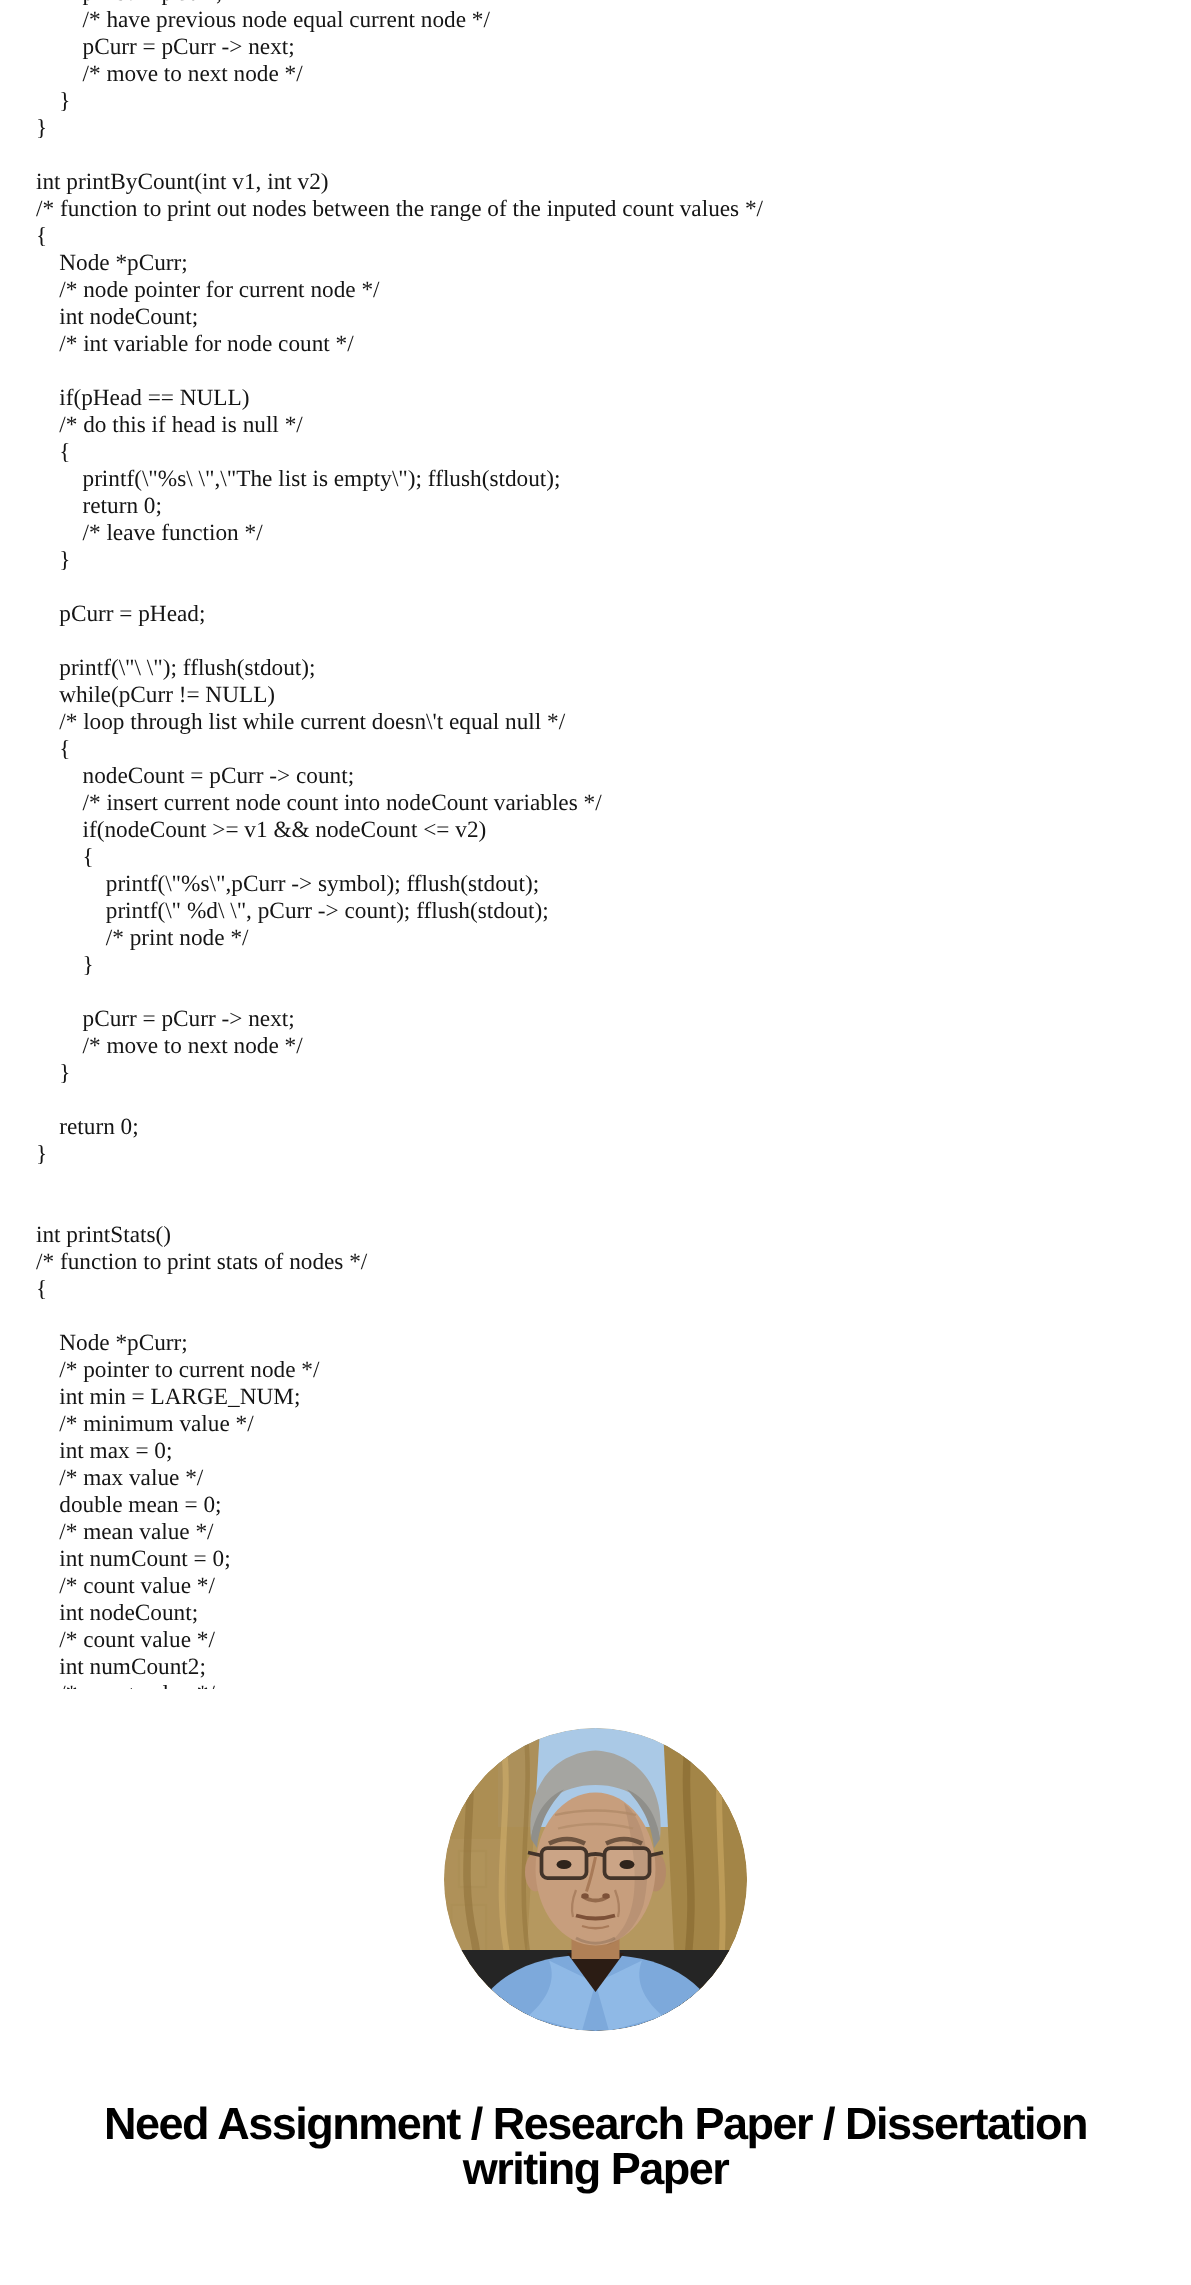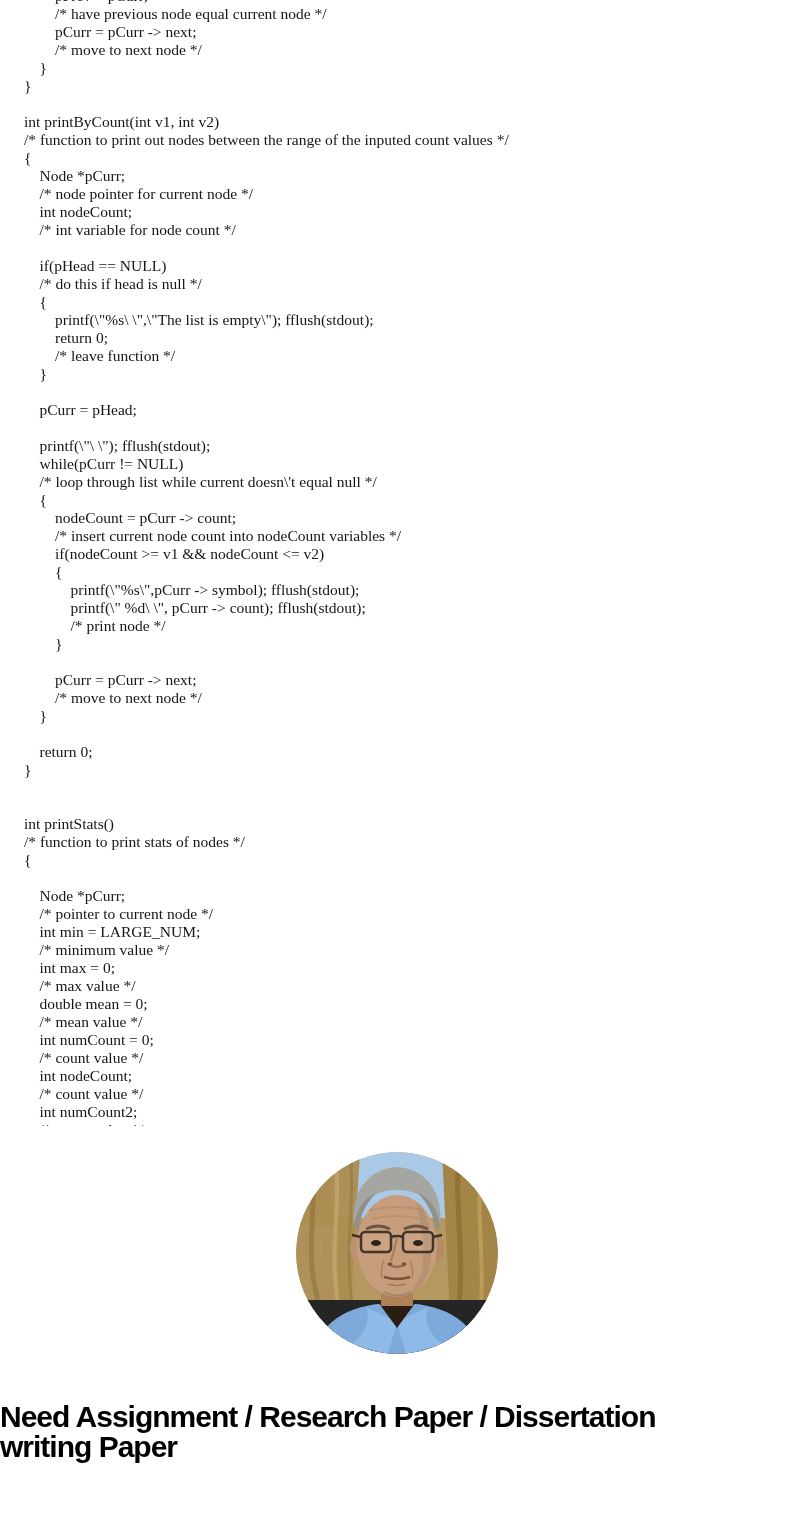--- a/index.html
+++ b/index.html
@@ -44,21 +44,21 @@
     border-radius: 50%;
     overflow: hidden;
   }
   .avatar svg { display: block; width: 202px; height: 202px; }
   
   .footer {
     position: absolute;
     left: 0;
     top: 1402px;
     width: 794px;
-    text-align: left;
+    text-align: center;
     font-family: "Liberation Sans", sans-serif;
     font-weight: 700;
     font-size: 30px;
     line-height: 30px;
     letter-spacing: -1px;
     color: #000000;
   }
   .footer div { white-space: nowrap; }
 </style>
 </head>

